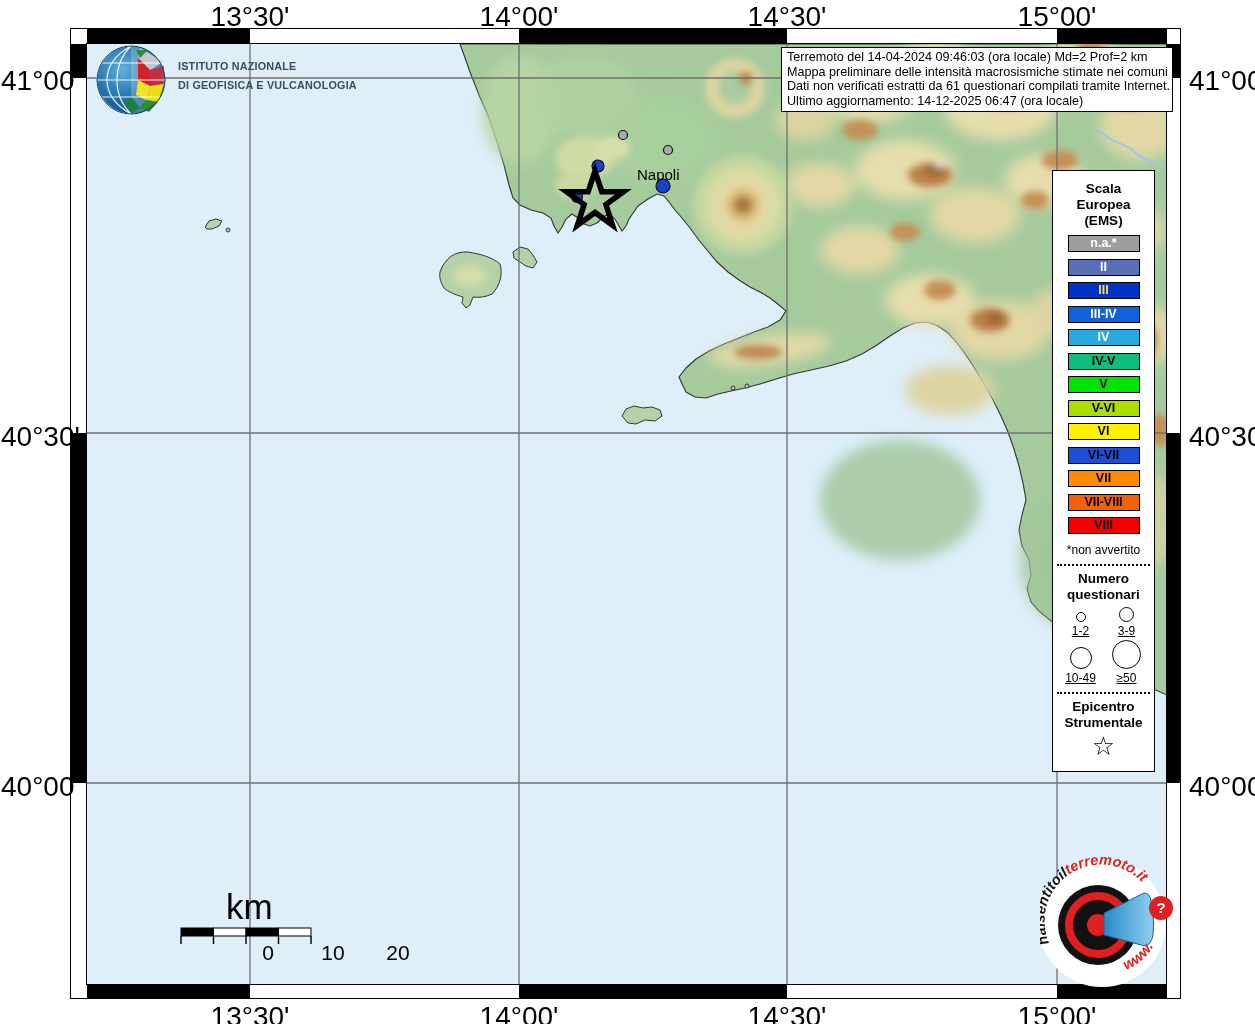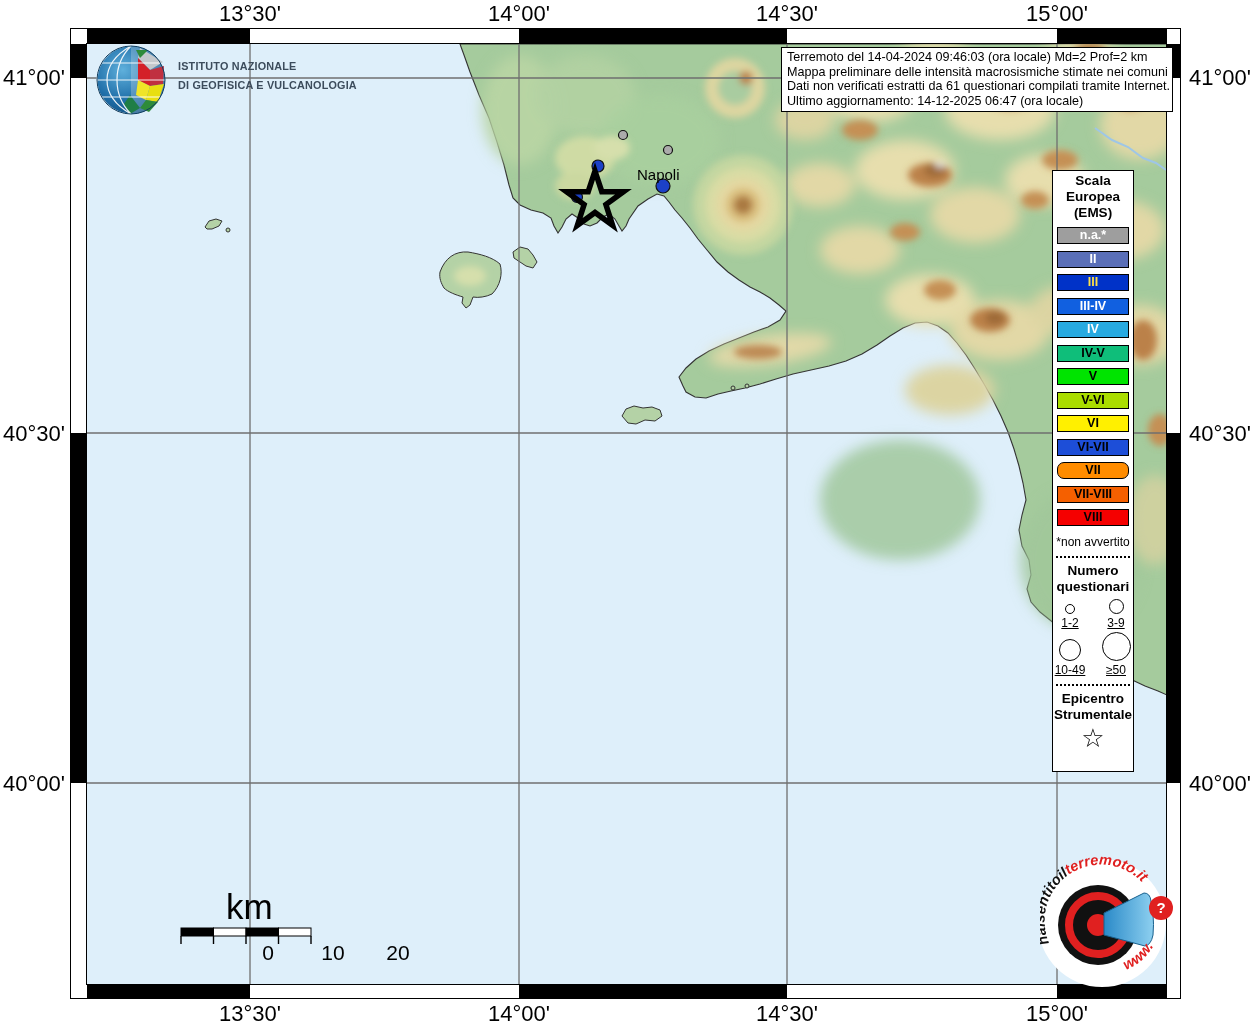--- a/index.html
+++ b/index.html
@@ -1,37 +1,37 @@
 <!DOCTYPE html>
 <html><head>
 <meta charset="utf-8">
 <style>
   html,body{margin:0;padding:0;background:#fff;}
   .canvas{position:relative;width:1255px;height:1024px;background:#ffffff;
           font-family:"Liberation Sans","DejaVu Sans",sans-serif;overflow:hidden;color:#000;}
   .abs{position:absolute;}
   
-  .axis-label{position:absolute;font-size:22px;color:#000;white-space:nowrap;}
+  .axis-label{position:absolute;font-size:28px;color:#000;white-space:nowrap;}
   .ax-c{transform:translateX(-50%);}
   .ax-r{text-align:right;width:64px;}
   
   .frame-outer{position:absolute;left:70px;top:28px;width:1111px;height:971px;
                background:#fff;border:1px solid #000;box-sizing:border-box;}
   .frame-seg{position:absolute;background:#000;}
   .map-inner-border{position:absolute;left:86px;top:43px;width:1081px;height:942px;
                     border:1px solid #000;box-sizing:border-box;pointer-events:none;}
   
   .map-svg{position:absolute;left:87px;top:44px;}
   
   .info-box{position:absolute;left:781px;top:47px;width:392px;background:#fff;
             border:1px solid #000;padding:2px 4px 3px 5px;box-sizing:border-box;}
   .info-box div{font-size:12.6px;line-height:14.6px;white-space:nowrap;}
   
-  .legend{position:absolute;left:1052px;top:170px;width:82px;height:602px;background:#fff;
-          border:1px solid #000;box-sizing:border-box;padding-top:2px;
+  .legend{position:absolute;left:1052px;top:170px;width:103px;height:602px;background:#fff;
+          border:1px solid #000;box-sizing:border-box;padding-top:10px;
           display:flex;flex-direction:column;align-items:center;}
   .lg-title{font-size:13.5px;font-weight:bold;line-height:16px;text-align:center;}
   .swatch-list{margin-top:6px;display:flex;flex-direction:column;align-items:center;}
   .swatch{width:72px;height:17px;border:1px solid #000;box-sizing:border-box;margin-bottom:6.5px;
           display:flex;align-items:center;justify-content:center;
           font-size:12.5px;font-weight:bold;line-height:1;}
   .lg-footnote{font-size:12px;margin-top:2px;white-space:nowrap;}
   .lg-dots{width:92%;border-top:2px dotted #000;margin:7px 0 5px 0;}
   .q-grid{display:grid;grid-template-columns:46px 46px;row-gap:2px;justify-items:center;align-items:end;}
   .q-circle{border:1.6px solid #000;border-radius:50%;background:#fff;display:block;}
@@ -256,21 +256,21 @@
         <div class="swatch" style="background: rgb(158, 158, 158); color: rgb(255, 255, 255);">n.a.*</div>
         <div class="swatch" style="background: rgb(90, 111, 184); color: rgb(255, 255, 255);">II</div>
         <div class="swatch" style="background: rgb(0, 50, 200); color: #fde047;">III</div>
         <div class="swatch" style="background: rgb(17, 96, 224); color: rgb(255, 255, 255);">III-IV</div>
         <div class="swatch" style="background: rgb(40, 170, 225); color: rgb(255, 255, 255);">IV</div>
         <div class="swatch" style="background: rgb(15, 190, 122); color: rgb(0, 0, 0);">IV-V</div>
         <div class="swatch" style="background: rgb(0, 228, 0); color: rgb(0, 0, 0);">V</div>
         <div class="swatch" style="background: rgb(170, 221, 0); color: rgb(0, 0, 0);">V-VI</div>
         <div class="swatch" style="background: rgb(255, 240, 0); color: rgb(0, 0, 0);">VI</div>
         <div class="swatch" style="background: #1d4ed8; color: rgb(0, 0, 0);">VI-VII</div>
-        <div class="swatch" style="background: rgb(255, 140, 0); color: rgb(0, 0, 0); border-radius: 7px;">VII</div>
+        <div class="swatch" style="background: rgb(255, 140, 0); color: rgb(0, 0, 0);">VII</div>
         <div class="swatch" style="background: rgb(245, 96, 0); color: rgb(0, 0, 0);">VII-VIII</div>
         <div class="swatch" style="background: rgb(245, 0, 0); color: rgb(0, 0, 0);">VIII</div>
       </div>
     <div class="lg-footnote">*non avvertito</div>
     <div class="lg-dots"></div>
     <div class="lg-title">Numero</div>
     <div class="lg-title" style="margin-bottom:4px">questionari</div>
     <div class="q-grid">
         <span class="q-circle" style="width: 8px; height: 8px;"></span>
         <span class="q-circle" style="width: 13px; height: 13px;"></span>

